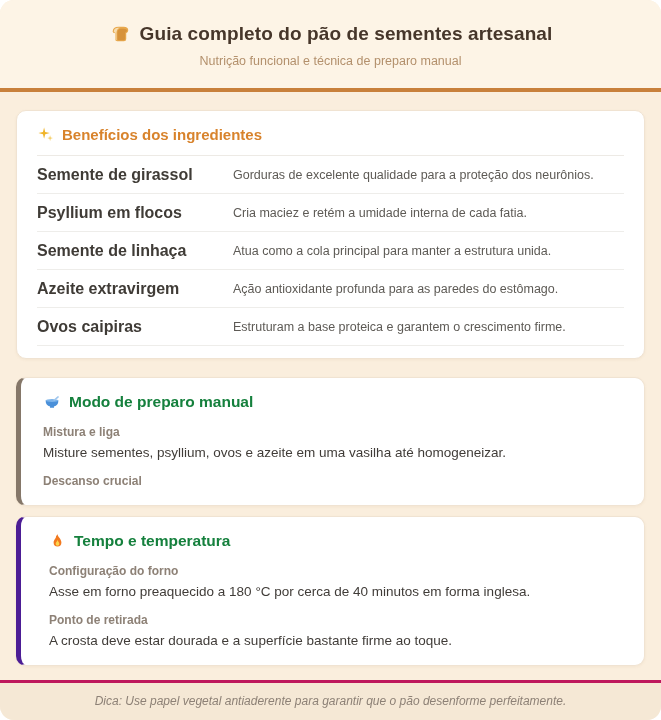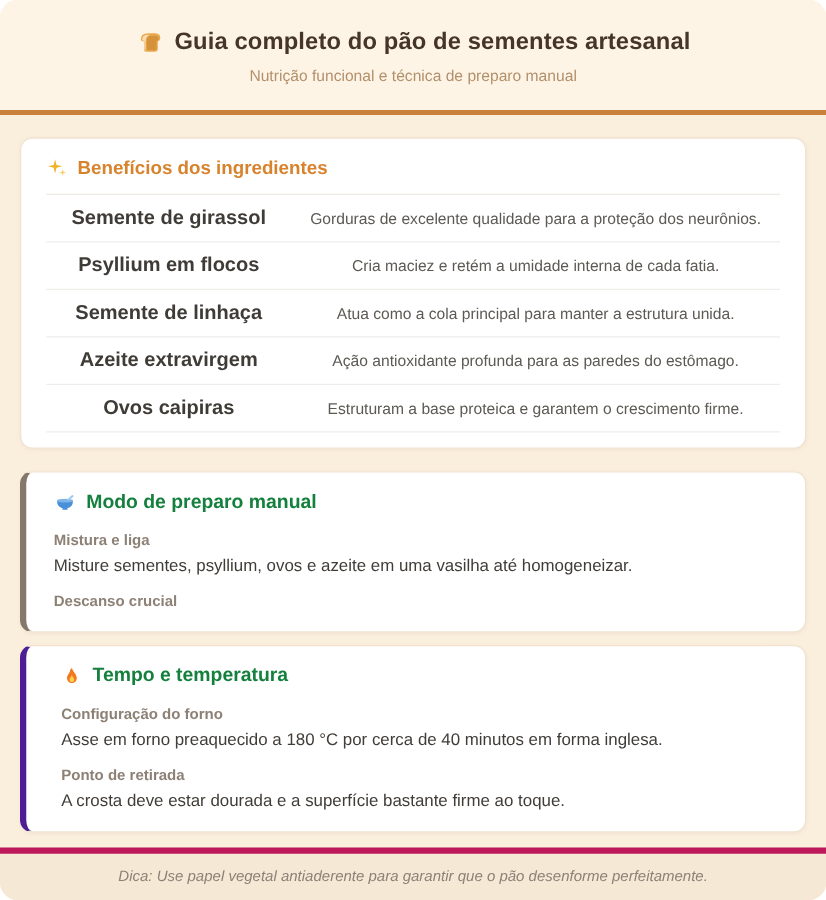--- a/index.html
+++ b/index.html
@@ -36,21 +36,21 @@
   .icon svg { display: block; }
   
   .main { flex: 1 1 auto; padding: 18px 16px 0; }
   .card {
     background: #ffffff;
     border: 1px solid #f0e3d2;
     border-radius: 10px;
     box-shadow: 0 1px 3px rgba(150, 110, 60, .07);
   }
   
-  .card-benefits { padding: 15px 20px 12px; margin-bottom: 18px; text-align: center; }
+  .card-benefits { padding: 15px 20px 12px; margin-bottom: 18px; }
   .card-benefits .card-title {
     display: flex; align-items: center; gap: 8px;
     color: #d8832c; font-size: 15px; font-weight: bold;
   }
   .card-benefits .title-divider {
     border-bottom: 1px solid #edeae5; margin-top: 12px;
   }
   .benefit-row {
     display: grid; grid-template-columns: 196px 1fr; align-items: center;
     padding: 9.5px 0; border-bottom: 1px solid #eeedea;
@@ -65,21 +65,21 @@
     display: flex; align-items: center; gap: 8px;
     color: #15803d; font-size: 15.5px; font-weight: bold;
   }
   .step-label { margin-top: 14px; font-size: 12px; font-weight: bold; color: #8d8176; }
   .step-text  { margin-top: 6px; font-size: 13.5px; color: #403c38; }
   
   .footer {
     flex: 0 0 auto;
     margin-top: auto;
     background: #f5e8d5;
-    border-top: 5px solid #be185d;
+    border-top: 3px solid #be185d;
     padding: 11px 16px 12px;
     text-align: center;
   }
   .footer .tip { font-size: 12px; font-style: italic; color: #8d8176; }
 </style>
 </head>
 <body>
 
 <div class="page">
 

